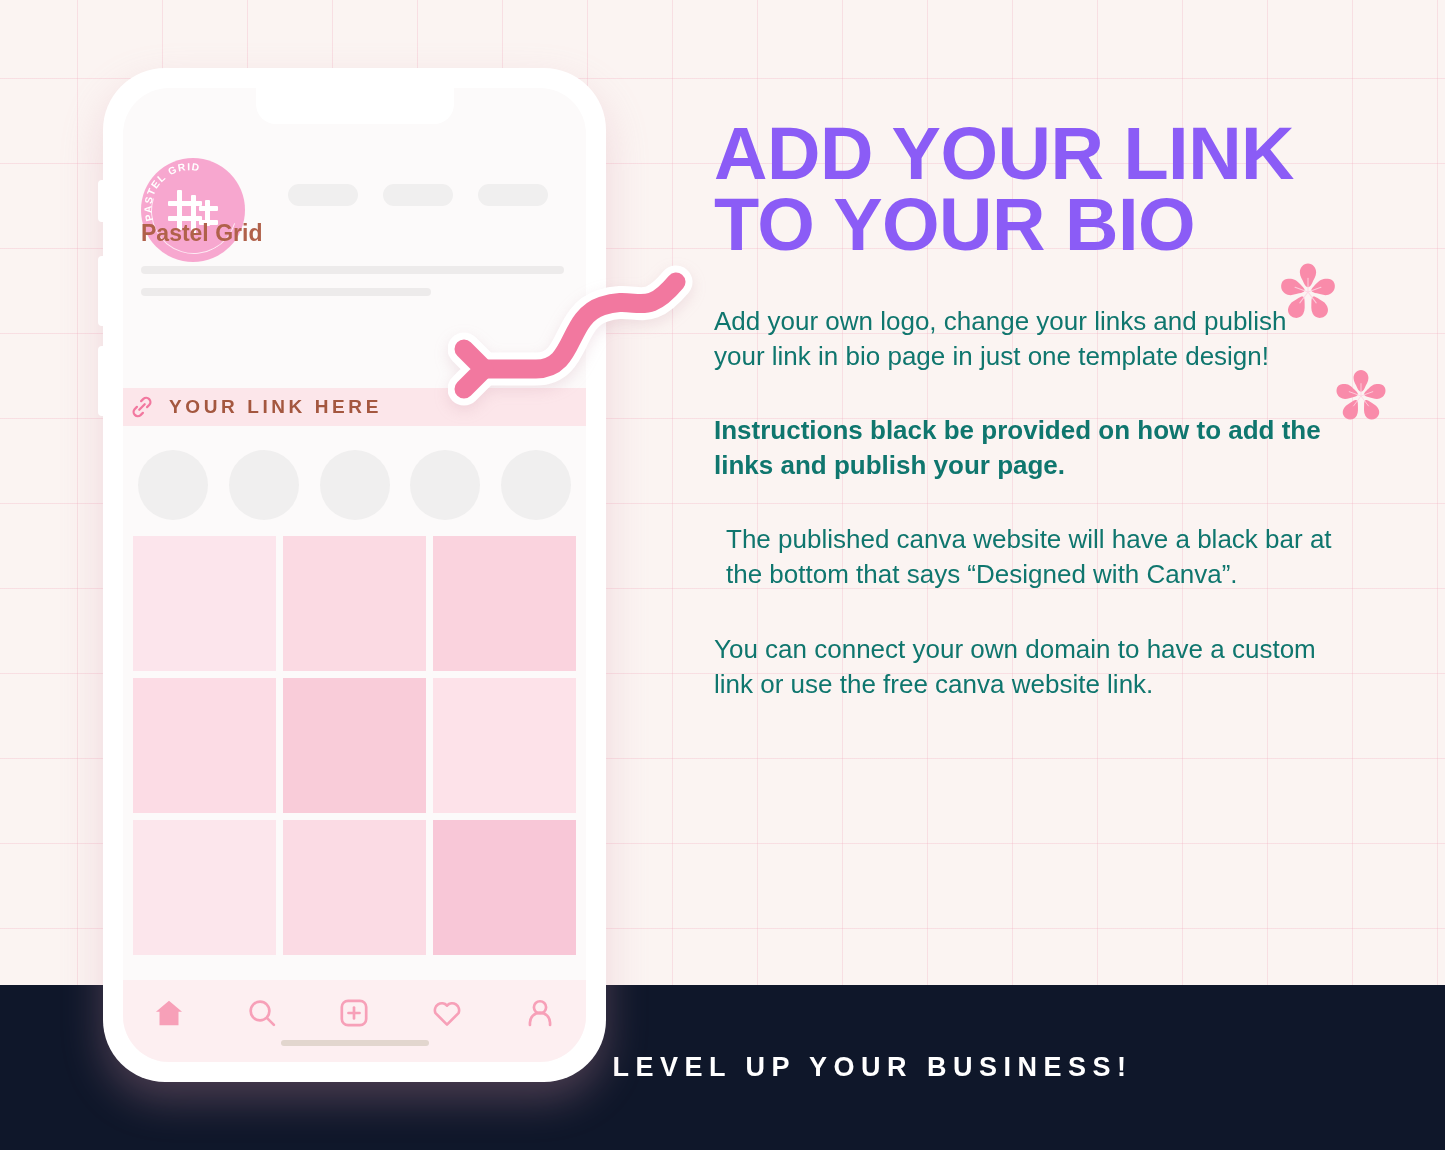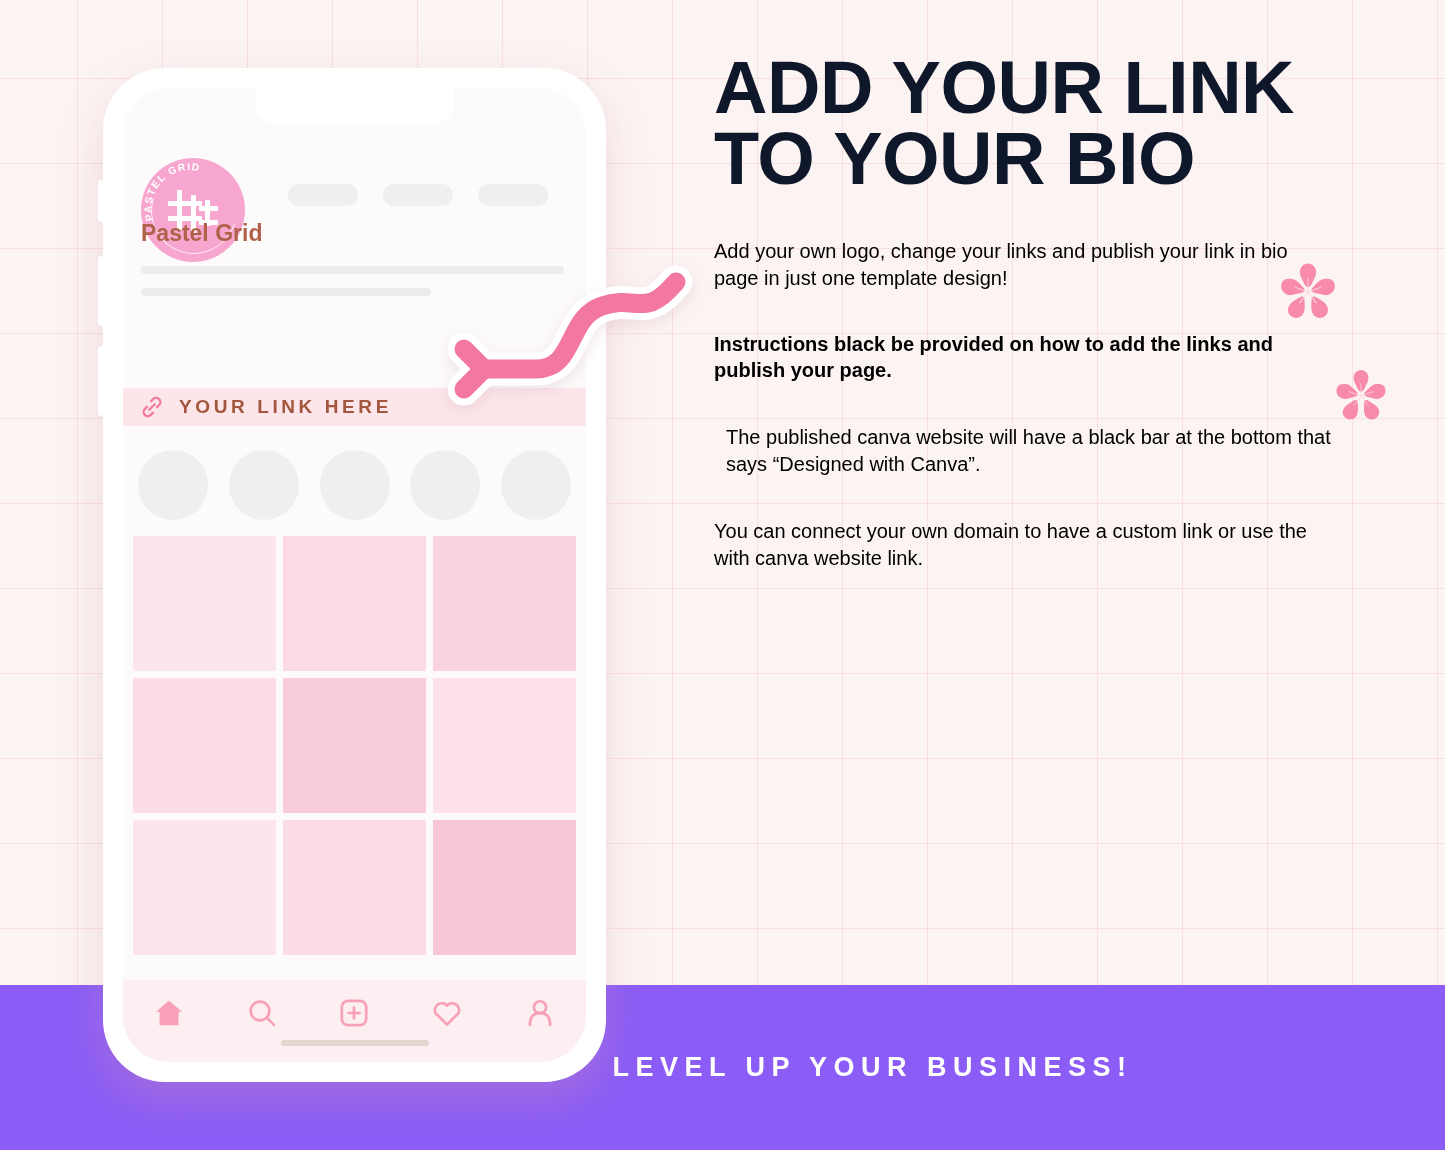--- a/index.html
+++ b/index.html
@@ -16,21 +16,21 @@
     background-image:
       linear-gradient(to right, rgba(244,181,199,.34) 1.5px, transparent 1.5px),
       linear-gradient(to bottom, rgba(244,181,199,.34) 1.5px, transparent 1.5px);
     background-size:85px 85px;
     background-position:-8px -7px;
   }
 
   
   #bottom-banner{
     position:absolute;left:0;right:0;top:985px;height:165px;
-    background:#8b5cf6;
+    background:#0f172a;
     display:flex;align-items:center;justify-content:center;
   }
   #banner-text{
     color:#FFFFFF;font-weight:bold;font-size:27px;
     letter-spacing:6.5px;margin-left:300px;
     font-family:"Liberation Sans", sans-serif;
   }
 
   
   #phone{
@@ -95,21 +95,21 @@
     color:#B0614A;font-weight:bold;font-size:23px;
     font-family:"Liberation Sans", sans-serif;
   }
   .bio-line{position:absolute;height:8px;border-radius:4px;background:#EDEBEB;}
   #bio-line-1{left:18px;top:178px;width:423px;}
   #bio-line-2{left:18px;top:200px;width:290px;}
 
   
   #link-bar{
     position:absolute;left:0;right:0;top:300px;height:38px;
-    background:#FCE6EA;display:flex;align-items:center;padding-left:16px;
+    background:#FCE6EA;display:flex;align-items:center;padding-left:6px;
     box-sizing:border-box;
   }
   #link-icon{width:26px;height:26px;margin-right:14px;flex:none;}
   #link-label{
     color:#A4573F;font-weight:bold;font-size:19px;letter-spacing:3.6px;
     font-family:"Liberation Sans", sans-serif;
   }
 
   
   #highlights{
@@ -146,28 +146,28 @@
   
   .flower{position:absolute;z-index:4;}
   #flower-1{left:1274px;top:258px;width:68px;height:68px;}
   #flower-2{left:1330px;top:365px;width:62px;height:62px;}
 
   
   #content{
     position:absolute;left:714px;top:0;width:620px;z-index:4;
   }
   #headline{
-    margin:0;padding-top:52px;
-    color:#0f172a;font-weight:bold;font-size:74px;line-height:.96;
+    margin:0;padding-top:118px;
+    color:#8b5cf6;font-weight:bold;font-size:74px;line-height:.96;
     letter-spacing:-0.5px;
     font-family:"Liberation Sans", sans-serif;
   }
   #headline .hl-line{display:block;}
   .para{
-    margin:0;color:#000000;font-size:20px;line-height:1.34;
+    margin:0;color:#0f766e;font-size:26px;line-height:1.34;
     font-family:"Liberation Sans", sans-serif;
   }
   #para-intro{padding-top:44px;}
   #para-instructions{padding-top:39px;font-weight:bold;}
   #para-canva{padding-top:40px;margin-left:12px;}
   #para-domain{padding-top:40px;}
 </style>
 </head>
 <body>
 
@@ -316,14 +316,14 @@
 </svg>
 
 <div id="content">
   <h1 id="headline">
     <span class="hl-line">ADD YOUR LINK</span>
     <span class="hl-line">TO YOUR BIO</span>
   </h1>
   <p class="para" id="para-intro">Add your own logo, change your links and publish your link in bio page in just one template design!</p>
   <p class="para" id="para-instructions">Instructions black be provided on how to add the links and publish your page.</p>
   <p class="para" id="para-canva">The published canva website will have a black bar at the bottom that says “Designed with Canva”.</p>
-  <p class="para" id="para-domain">You can connect your own domain to have a custom link or use the with canva website link.</p>
+  <p class="para" id="para-domain">You can connect your own domain to have a custom link or use the free canva website link.</p>
 </div>
 
 </body></html>

